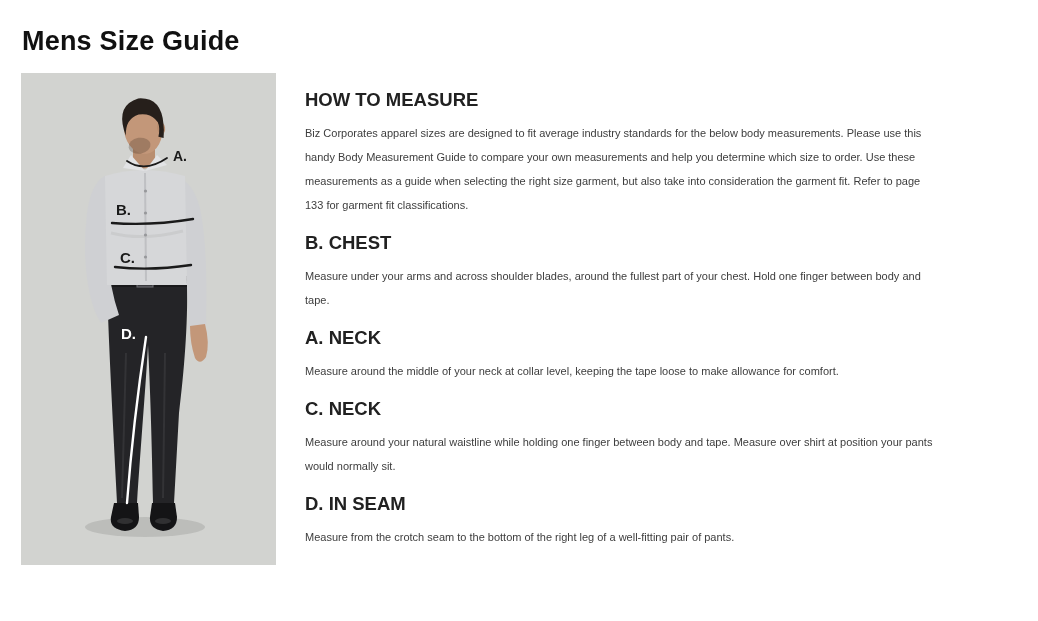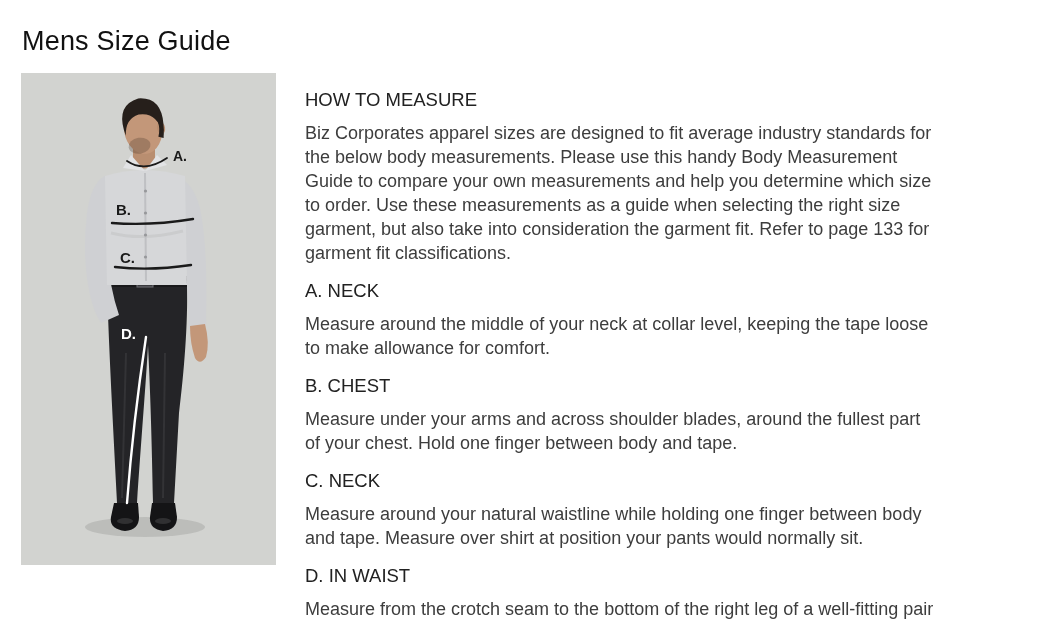--- a/index.html
+++ b/index.html
@@ -14,47 +14,47 @@
     height: 621px;
     background: #ffffff;
     overflow: hidden;
   }
   .page-title {
     position: absolute;
     left: 22px;
     top: 6px;
     font-size: 27px;
     line-height: 34px;
-    font-weight: 400;
+    font-weight: 700;
     color: #111111;
     letter-spacing: 0.2px;
   }
   .figure-wrap {
     position: absolute;
     left: 21px;
     top: 73px;
     width: 255px;
     height: 492px;
   }
   .figure-wrap svg { display: block; }
   .content {
     position: absolute;
     left: 305px;
     top: 88px;
     width: 633px;
   }
   .section-heading {
     font-size: 18.5px;
     line-height: 24px;
-    font-weight: 400;
+    font-weight: 700;
     color: #212121;
     margin: 0 0 9px 0;
   }
   .section-body {
-    font-size: 18px;
+    font-size: 11px;
     line-height: 24px;
     font-weight: 400;
     color: #3d3d3d;
     margin: 0 0 14px 0;
   }
   .annot-label {
     font-family: "Liberation Sans", "DejaVu Sans", sans-serif;
     font-weight: 700;
   }
 </style>
@@ -126,33 +126,33 @@
       <text class="annot-label" x="100" y="266" font-size="15" fill="#ffffff">D.</text>
     </svg>
   </div>
 
   <div class="content">
 
     <h2 class="section-heading">HOW TO MEASURE</h2>
     <p class="section-body">Biz Corporates apparel sizes are designed to fit average industry standards for the below body measurements. Please use this handy Body Measurement Guide to compare your own measurements and help you determine which size to order. Use these measurements as a guide when selecting the right size garment, but also take into consideration the garment fit. Refer to page 133 for garment fit classifications.</p>
 
     <div>
-      <h2 class="section-heading">A. NECK</h2>
-      <p class="section-body">Measure around the middle of your neck at collar level, keeping the tape loose to make allowance for comfort.</p>
+      <h2 class="section-heading">B. CHEST</h2>
+      <p class="section-body">Measure under your arms and across shoulder blades, around the fullest part of your chest. Hold one finger between body and tape.</p>
     </div>
 
     <div>
-      <h2 class="section-heading">B. CHEST</h2>
-      <p class="section-body">Measure under your arms and across shoulder blades, around the fullest part of your chest. Hold one finger between body and tape.</p>
+      <h2 class="section-heading">A. NECK</h2>
+      <p class="section-body">Measure around the middle of your neck at collar level, keeping the tape loose to make allowance for comfort.</p>
     </div>
 
     <div>
       <h2 class="section-heading">C. NECK</h2>
       <p class="section-body">Measure around your natural waistline while holding one finger between body and tape. Measure over shirt at position your pants would normally sit.</p>
     </div>
 
     <div>
-      <h2 class="section-heading">D. IN WAIST</h2>
+      <h2 class="section-heading">D. IN SEAM</h2>
       <p class="section-body">Measure from the crotch seam to the bottom of the right leg of a well-fitting pair of pants.</p>
     </div>
 
   </div>
 </div>
 
 </body></html>

